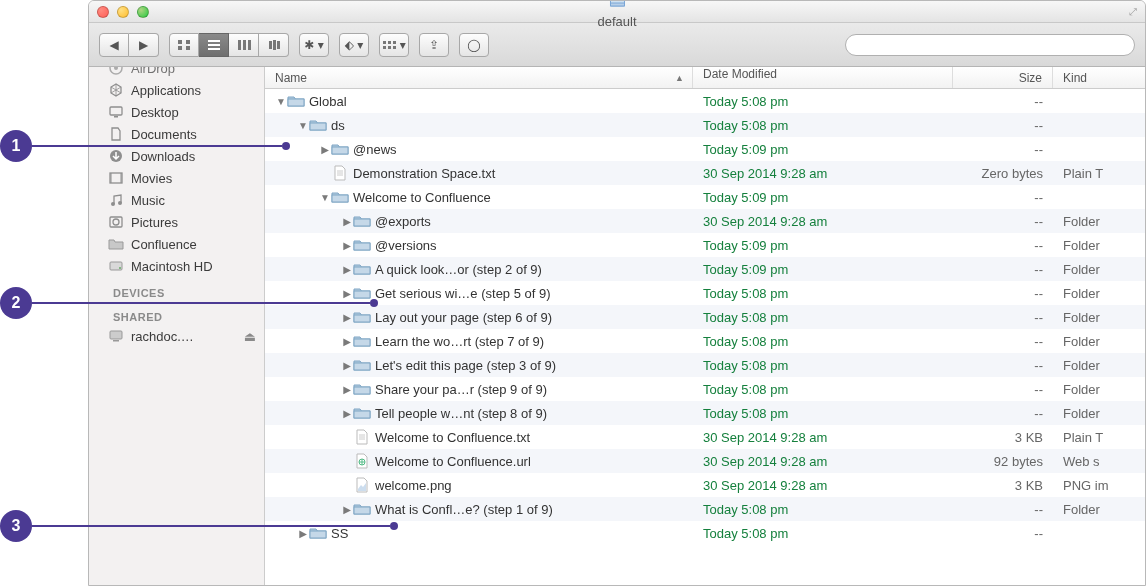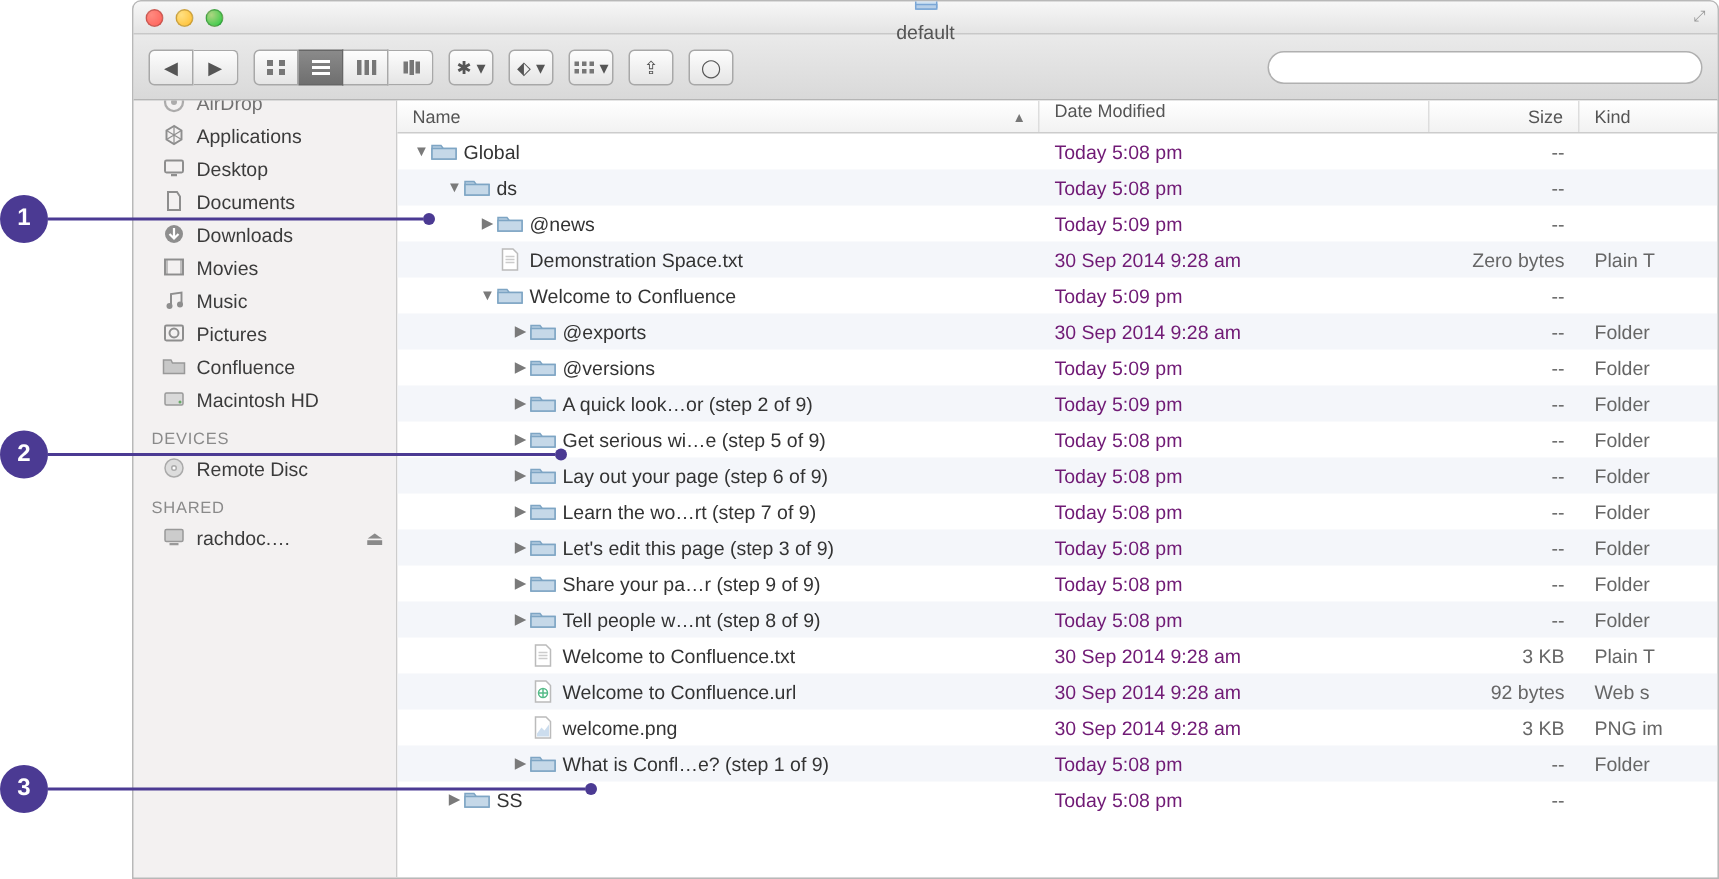--- a/index.html
+++ b/index.html
@@ -109,25 +109,25 @@
     display: flex;
     align-items: center;
     gap: 6px;
     padding: 3px 8px 3px 18px;
     font-size: 13px;
     color: #3b3b3b;
     cursor: pointer;
   }
   .side-item .icn { width: 18px; height: 16px; display:flex; align-items:center; justify-content:center; color:#8a8a8a; }
   .side-header {
-    padding: 10px 8px 2px 12px;
+    padding: 10px 8px 2px 24px;
     font-size: 11px;
     color: #8a8a8a;
     letter-spacing: 0.5px;
-    font-weight: normal;
+    font-weight: bold;
   }
   .eject { margin-left: auto; color:#8a8a8a; }
   
   .content { flex: 1; background: #fff; display:flex; flex-direction:column; }
   .col-header {
     display: flex;
     height: 22px;
     align-items: center;
     border-bottom: 1px solid #ccc;
     background: linear-gradient(#fff, #f2f2f2);
@@ -142,21 +142,21 @@
   .rows { flex:1; overflow:hidden; }
   .row {
     display: flex;
     height: 24px;
     align-items: center;
     font-size: 13px;
     color: #333;
   }
   .row:nth-child(even) { background: #f4f6fa; }
   .cell-name { flex: 0 0 428px; display:flex; align-items:center; overflow:hidden; white-space:nowrap; }
-  .cell-date { flex: 0 0 260px; padding-left: 10px; color:#701a75; }
+  .cell-date { flex: 0 0 260px; padding-left: 10px; color:#15803d; }
   .cell-size { flex: 0 0 100px; text-align:right; padding-right:10px; color:#666; }
   .cell-kind { flex: 1; padding-left: 10px; color:#666; white-space:nowrap; overflow:hidden; }
   .disclosure { width: 12px; font-size: 10px; color:#7a7a7a; text-align:center; cursor:pointer; }
   .ficon { width:18px; height:16px; display:flex; align-items:center; justify-content:center; margin-right:4px; }
 
   
   .callout {
     position: absolute;
     display: flex;
     align-items: center;
@@ -356,29 +356,20 @@
         <div class="side-item">
           <span class="icn">
             <svg width="16" height="16">
               <rect x="2" y="4" width="12" height="8" rx="1" fill="#d9d9d9" stroke="#999"></rect>
               <circle cx="12" cy="10" r="1" fill="#6a6"></circle>
             </svg>
           </span>
           <span>Macintosh HD</span>
         </div>
         <div class="side-header">DEVICES</div>
-        <div class="side-item">
-          <span class="icn">
-            <svg width="16" height="16">
-              <circle cx="8" cy="8" r="6" fill="#ddd" stroke="#aaa"></circle>
-              <circle cx="8" cy="8" r="1.5" fill="#fff" stroke="#aaa"></circle>
-            </svg>
-          </span>
-          <span>Remote Disc</span>
-        </div>
         <div class="side-header">SHARED</div>
         <div class="side-item">
           <span class="icn">
             <svg width="16" height="16">
               <rect x="2" y="3" width="12" height="8" rx="1" fill="#ccc" stroke="#999"></rect>
               <rect x="5" y="12" width="6" height="1.5" fill="#999"></rect>
             </svg>
           </span>
           <span>rachdoc.…</span>
           <span class="eject">⏏</span>

